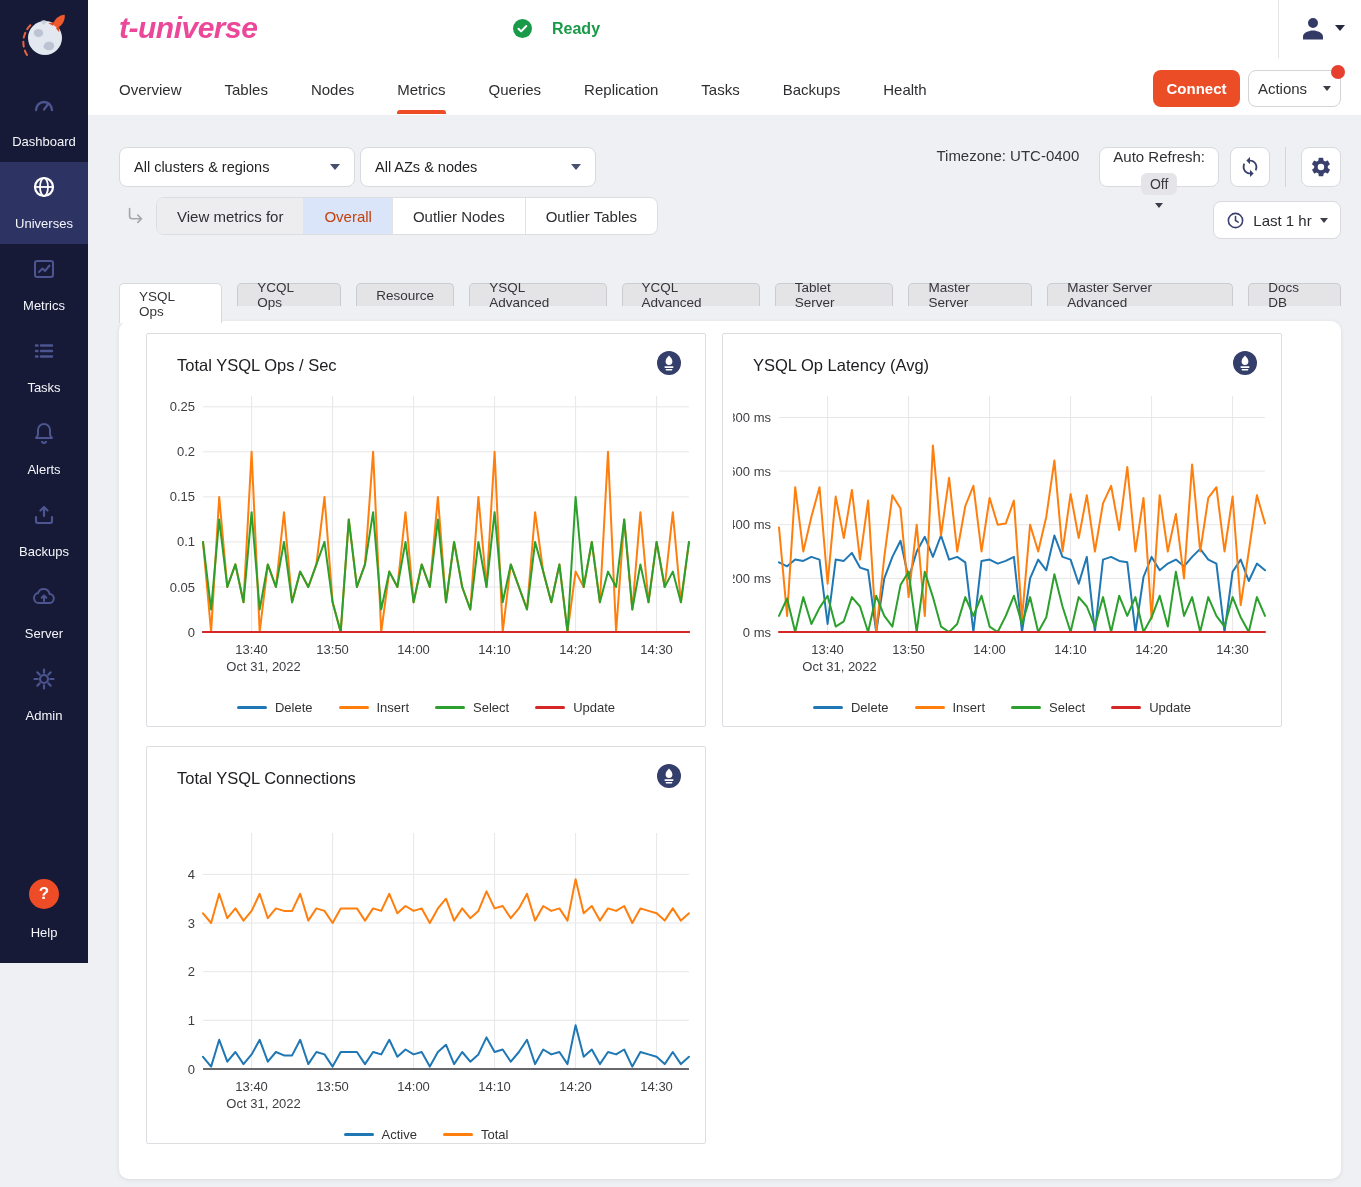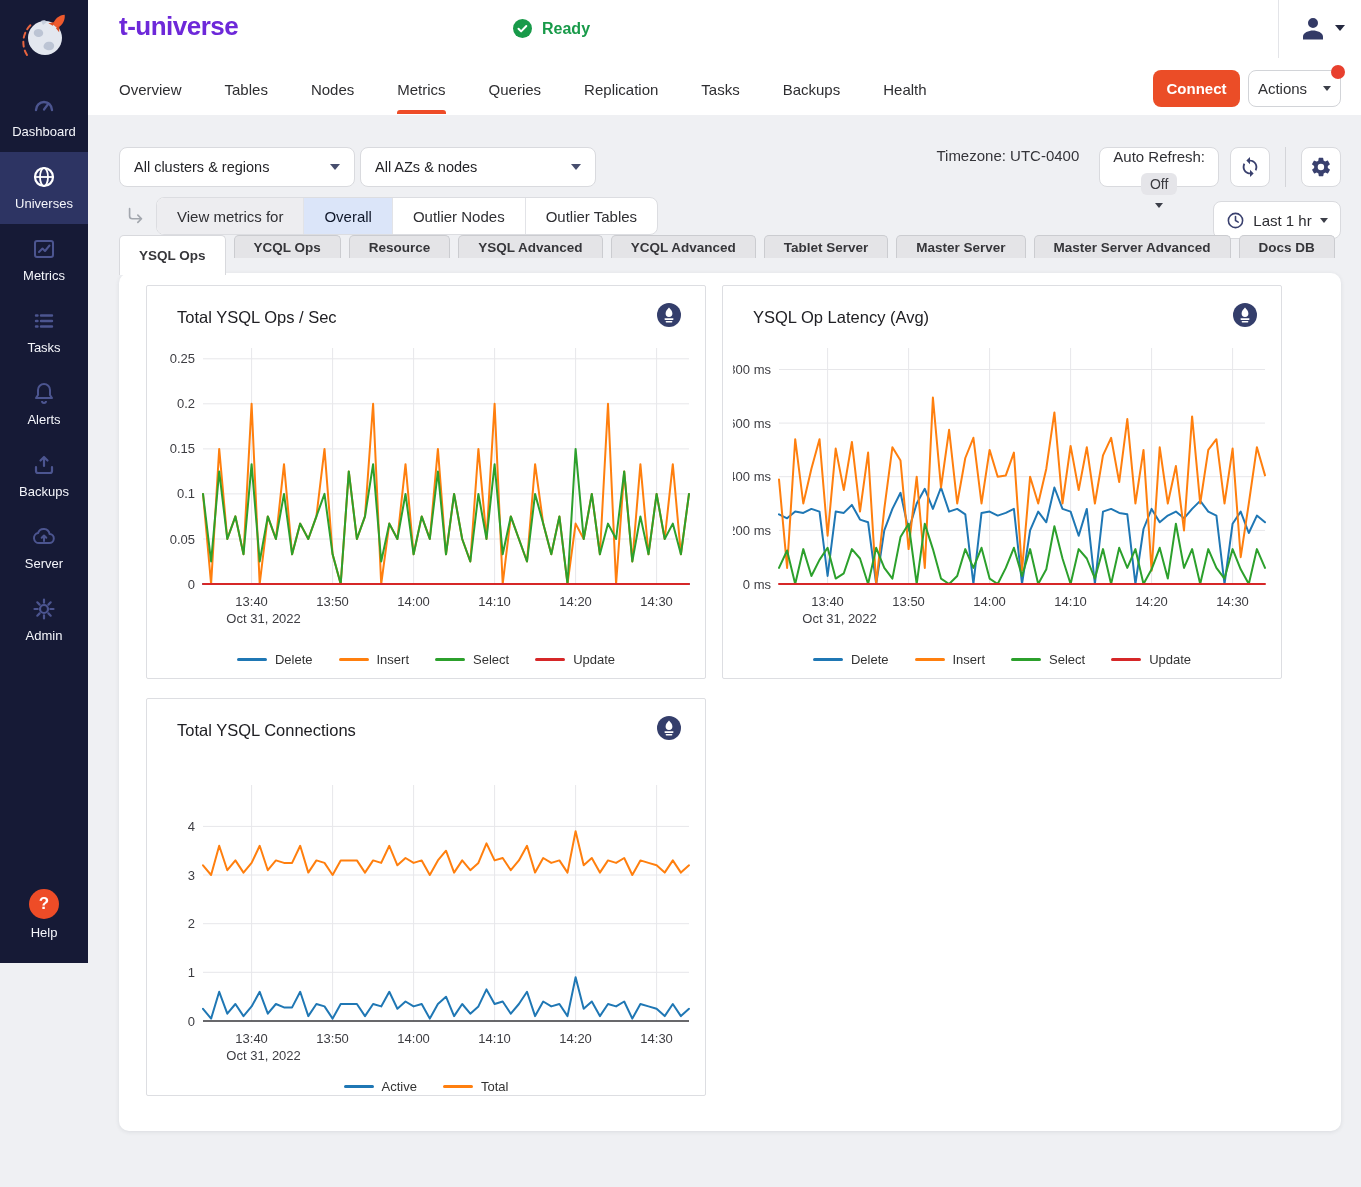--- a/index.html
+++ b/index.html
@@ -7,32 +7,32 @@
   body {
     font-family:"Liberation Sans","DejaVu Sans",sans-serif;
     background:#eff0f3; position:relative; overflow:hidden; color:#333;
   }
   
   .sidebar { position:absolute; left:0; top:0; width:88px; height:963px;
     background:#161a36; display:flex; flex-direction:column; align-items:center; z-index:5; }
   .logo-wrap { padding:8px 0 6px; }
   .side-items { width:100%; display:flex; flex-direction:column; margin-top:4px; }
   .side-item { width:100%; padding:12px 0 13px; display:flex; flex-direction:column;
-    align-items:center; gap:6px; cursor:pointer; }
+    align-items:center; gap:16px; cursor:pointer; }
   .side-item .lbl { color:#f5f6fb; font-size:13px; }
   .side-item svg { stroke:#4c5590; fill:none; }
   .side-item.active { background:#2d3463; }
   .side-item.active svg { stroke:#ffffff; }
   .help-item { margin-top:auto; margin-bottom:10px; }
   .help-circle { width:30px; height:30px; border-radius:50%; background:#ee4c27;
     color:#fff; font-weight:bold; font-size:17px; display:flex; align-items:center; justify-content:center; }
   
   .header { position:absolute; left:88px; top:0; width:1273px; height:115px; background:#fff; z-index:4; }
-  .uni-title { position:absolute; left:31px; top:11px; font-size:26px; font-weight:bold; color:#6d28d9; letter-spacing:-0.5px; }
-  .ready { position:absolute; left:425px; top:19px; display:flex; align-items:center; gap:10px;
+  .uni-title { position:absolute; left:31px; top:11px; font-size:30px; font-weight:bold; color:#ec4899; letter-spacing:-0.5px;font-style:italic; }
+  .ready { position:absolute; left:425px; top:19px; display:flex; align-items:center; gap:20px;
     color:#189a49; font-weight:bold; font-size:16px; }
   .user-box { position:absolute; right:16px; top:13px; display:flex; align-items:center; gap:7px; }
   .user-divider { position:absolute; right:82px; top:0; height:58px; width:1px; background:#e3e4e8; }
   .hdr-caret { width:0; height:0; border-left:5px solid transparent; border-right:5px solid transparent; border-top:6px solid #24283f; }
   .nav-row { position:absolute; left:31px; top:64px; display:flex; gap:43px; height:50px; align-items:center; }
   .nav-item { font-size:15px; color:#2e2e31; cursor:pointer; position:relative; height:100%; display:flex; align-items:center; }
   .nav-item.active::after { content:""; position:absolute; left:0; right:0; bottom:0; height:4px; background:#ee4c27; border-radius:3px 3px 0 0; }
   .connect-btn { position:absolute; right:121px; top:70px; width:87px; height:37px; background:#eb4d27;
     color:#fff; font-weight:bold; font-size:15px; border:none; border-radius:8px; cursor:pointer; }
   .actions-btn { position:absolute; right:20px; top:70px; width:93px; height:37px; background:#fff;
@@ -54,25 +54,25 @@
   .off-pill { background:#e5e5e9; border-radius:6px; padding:3px 9px; font-size:14px; color:#3b3b40; }
   .icon-btn { width:40px; height:40px; background:#fff; border:1px solid #d9dade; border-radius:8px;
     display:flex; align-items:center; justify-content:center; cursor:pointer; }
   .refresh-btn { margin-left:11px; }
   .v-div { width:1px; height:40px; background:#d4d5d9; margin:0 15px; }
   .view-row { margin-top:10px; display:flex; align-items:center; height:38px; }
   .return-arrow { margin:0 9px 0 6px; display:flex; }
   .segmented { display:flex; height:38px; border:1px solid #dcdde1; border-radius:8px; overflow:hidden; background:#fff; }
   .seg { display:flex; align-items:center; padding:0 20px; font-size:15px; color:#2f2f33; cursor:pointer; border-left:1px solid #e2e3e7; }
   .seg:first-child { border-left:none; background:#ededf0; cursor:default; }
-  .seg.sel { background:#dbe5f9; color:#0f172a;text-align:center; }
+  .seg.sel { background:#dbe5f9; color:#c2410c;text-align:center; }
   .range-btn { margin-left:auto; height:38px; width:128px; background:#fff; border:1px solid #d9dade; border-radius:8px;
     display:flex; align-items:center; justify-content:center; gap:8px; font-size:15px; color:#2b2b30; cursor:pointer;margin-top:8px; }
   
-  .mtabs { display:flex; gap:8px; position:relative; z-index:2;font-weight:bold; }
+  .mtabs { margin-top:48px; display:flex; gap:15px; position:relative; z-index:2; }
   .mtab { height:23px; display:flex; align-items:center; padding:0 19px; font-size:13.5px; color:#36363a;
     background:#e4e4e7; border:1px solid #cbccd0; border-bottom:none; border-radius:5px 5px 0 0; cursor:pointer; }
   .mtab.active { background:#fff; border-color:#d8d9dd; height:40px; margin-bottom:-2px; position:relative; z-index:3; }
   .panel { position:relative; width:1222px; min-height:858px; background:#fff; border-radius:10px;
     box-shadow:0 1px 4px rgba(40,45,60,.10); padding:12px 27px 27px; display:flex; flex-wrap:wrap;
     gap:19px 16px; align-content:flex-start; z-index:1; }
   .card { width:560px; background:#fff; border:1px solid #dddee2; border-radius:2px; position:relative; }
   .card h3 { position:absolute; left:30px; top:22px; font-size:16.5px; font-weight:normal; color:#202024; }
   .prom { position:absolute; right:24px; top:17px; cursor:pointer; }
   .chart-svg { display:block; margin:50px 0 0 10px; }

